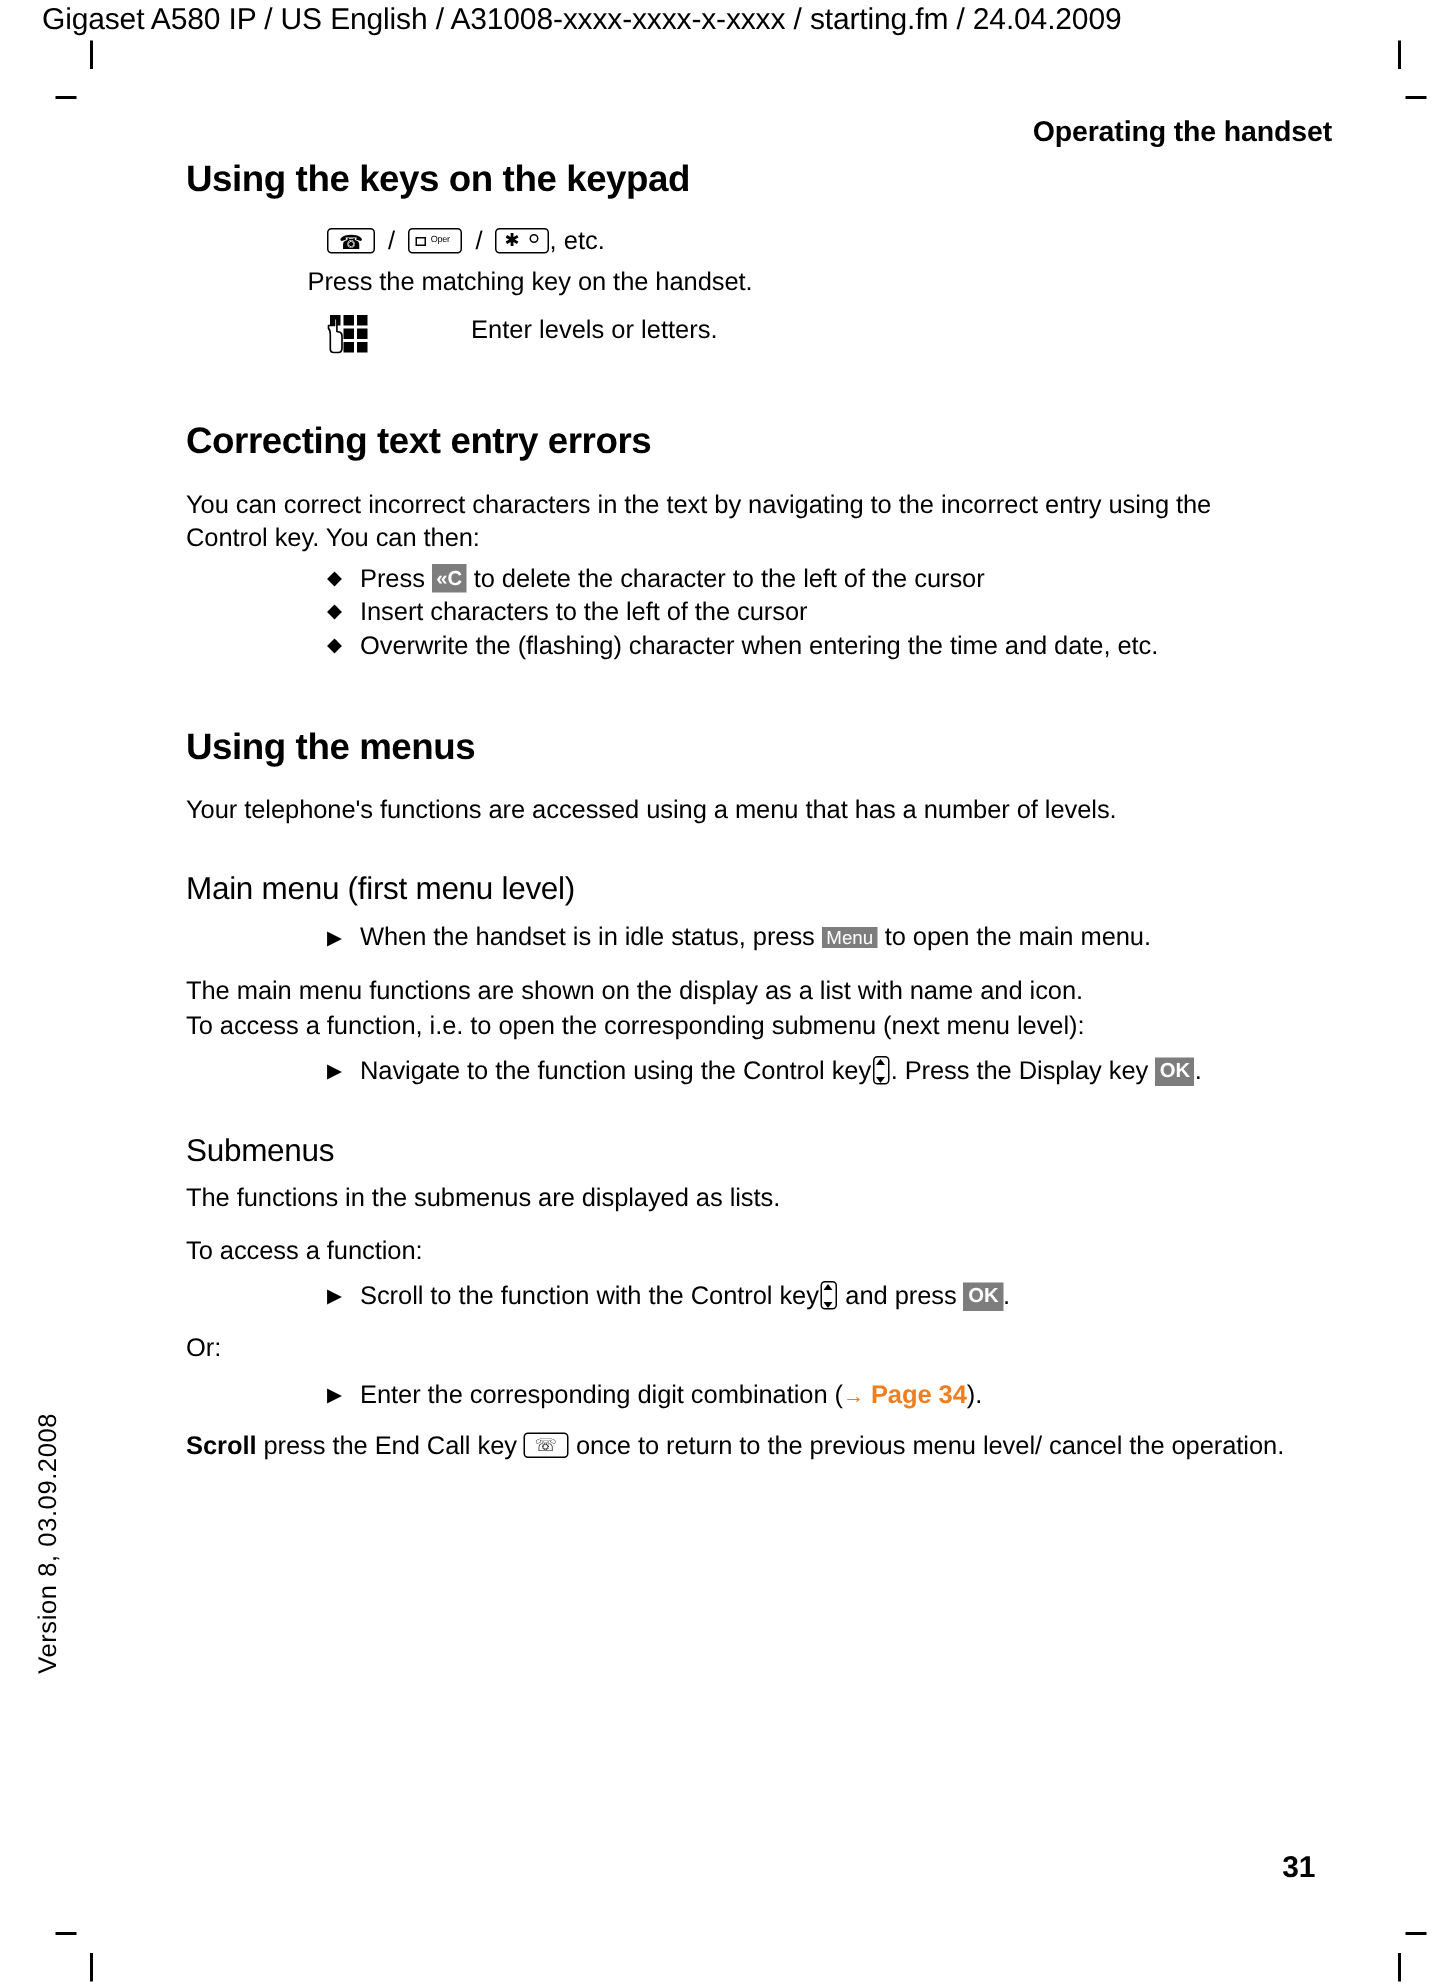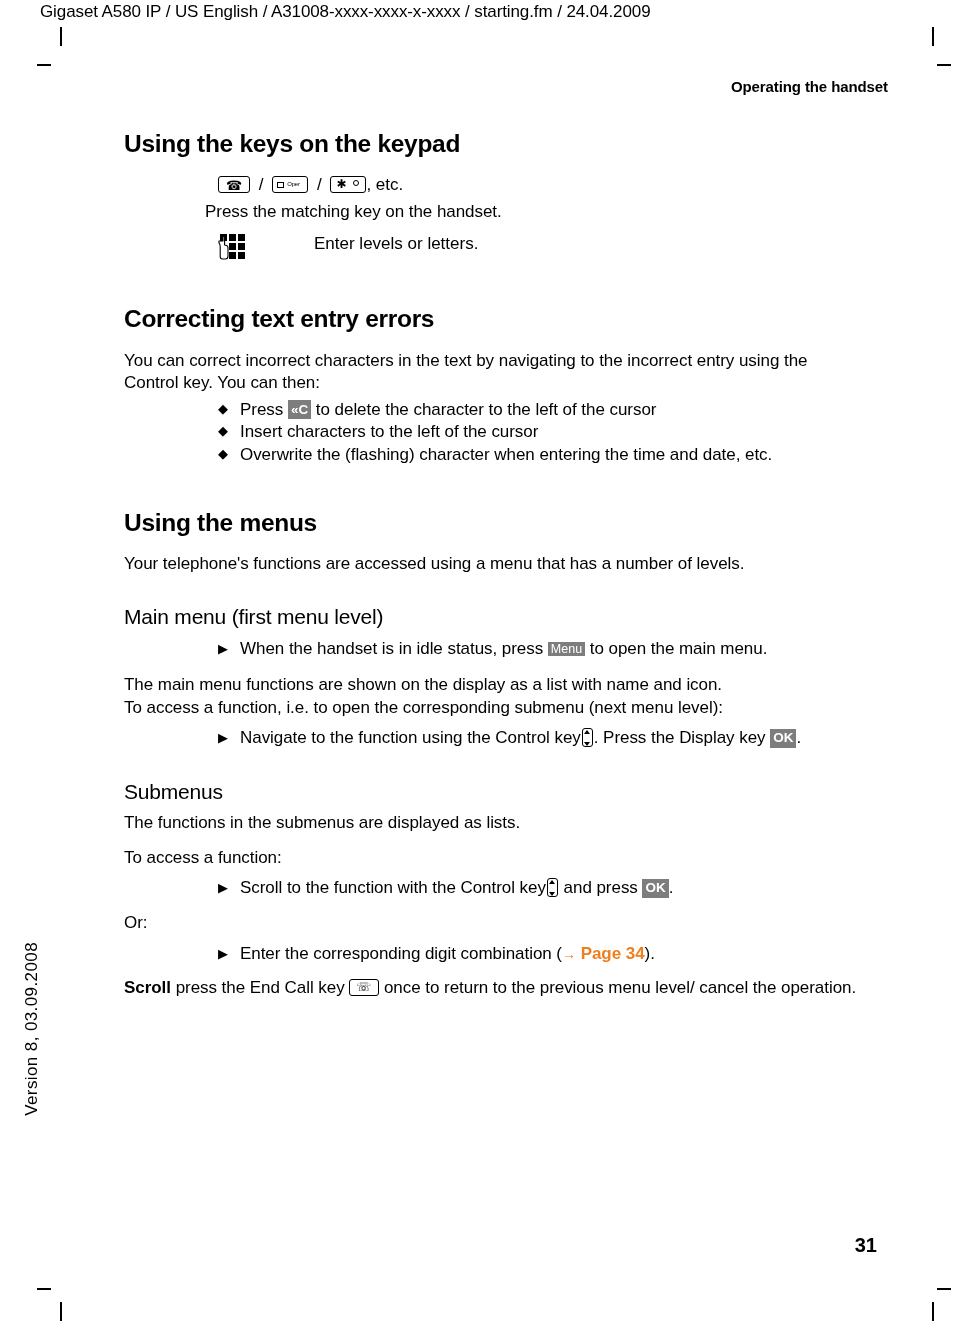--- a/index.html
+++ b/index.html
@@ -18,30 +18,30 @@
   .crop-v {
     position: absolute; width: 2px; height: 19px; background: #000;
   }
   .crop-h {
     position: absolute; width: 14px; height: 2px; background: #000;
   }
 
   
   .doc-header {
     position: absolute;
-    left: 40px; top: 2px;
-    font-size: 17px;
+    left: 28px; top: 2px;
+    font-size: 20px;
     letter-spacing: -0.1px;
     white-space: nowrap;
   }
 
   .section-header {
     position: absolute;
     right: 70px; top: 78px;
-    font-size: 15px;
+    font-size: 19px;
     font-weight: bold;
     letter-spacing: -0.1px;
   }
 
   
   .version-vertical {
     position: absolute;
     left: 0px; top: 1132px;
     width: 190px;
     font-size: 17px;
@@ -56,21 +56,21 @@
     position: absolute;
     right: 81px; top: 1234px;
     font-size: 20px;
     font-weight: bold;
   }
 
   
   .content {
     position: absolute;
     left: 124px;
-    top: 130px;
+    top: 106px;
     width: 740px;
   }
 
   h1.h-main {
     font-size: 24.5px;
     font-weight: bold;
     letter-spacing: -0.3px;
     margin: 0;
     padding: 0;
     line-height: 1.15;

